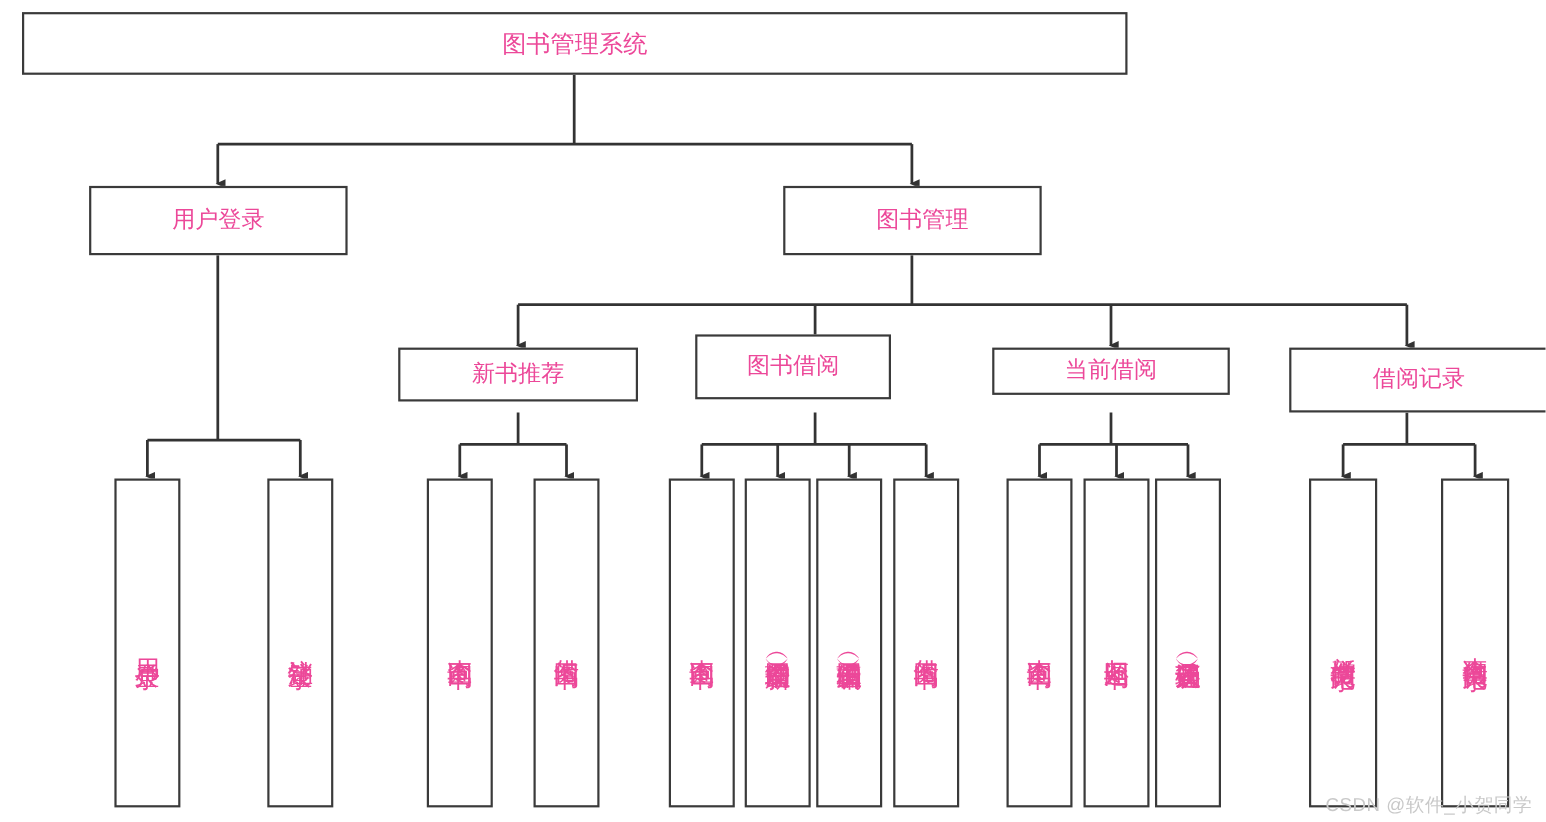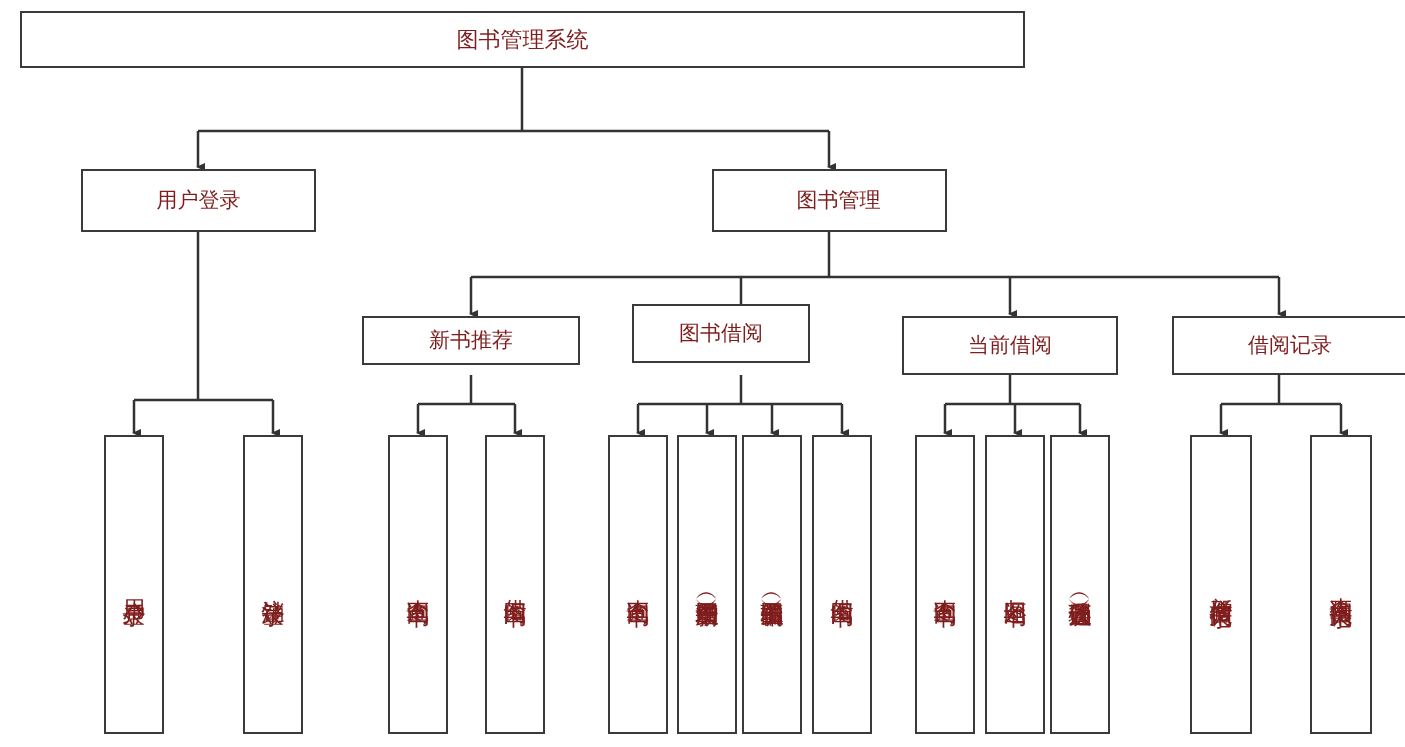--- a/index.html
+++ b/index.html
@@ -25,21 +25,21 @@
     position: absolute;
     box-sizing: border-box;
     background: #ffffff;
     border: 2px solid #3a3a3a;
     display: flex;
     align-items: center;
     justify-content: center;
     overflow: hidden;
   }
   .node-label {
-    color: #7f1d1d;
+    color: #ec4899;
     text-align: center;
     line-height: 1.18;
     white-space: nowrap;
   }
   
   .node-horizontal .node-label {
     font-size: 21px;
     writing-mode: horizontal-tb;
   }
   .node-root .node-label {
@@ -138,21 +138,21 @@
       </div>
       <div class="node-box node-horizontal" style="left: 712px; top: 169px; width: 235px; height: 63px; padding-left: 18px;">
         <span class="node-label">图书管理</span>
       </div>
       <div class="node-box node-horizontal" style="left: 362px; top: 316px; width: 218px; height: 49px;">
         <span class="node-label">新书推荐</span>
       </div>
       <div class="node-box node-horizontal" style="left: 632px; top: 304px; width: 178px; height: 59px;">
         <span class="node-label">图书借阅</span>
       </div>
-      <div class="node-box node-horizontal" style="left: 902px; top: 316px; width: 216px; height: 59px;">
+      <div class="node-box node-horizontal" style="left: 902px; top: 316px; width: 216px; height: 43px;">
         <span class="node-label">当前借阅</span>
       </div>
       <div class="node-box node-horizontal" style="left: 1172px; top: 316px; width: 236px; height: 59px;">
         <span class="node-label">借阅记录</span>
       </div>
       <div class="node-box node-vertical" style="left: 104px; top: 435px; width: 60px; height: 299px;">
         <span class="node-label">用户登录</span>
       </div>
       <div class="node-box node-vertical" style="left: 243px; top: 435px; width: 60px; height: 299px;">
         <span class="node-label">注销登录</span>
@@ -185,13 +185,14 @@
         <span class="node-label">确认归还（管理员）</span>
       </div>
       <div class="node-box node-vertical" style="left: 1190px; top: 435px; width: 62px; height: 299px;">
         <span class="node-label">新增借阅记录</span>
       </div>
       <div class="node-box node-vertical" style="left: 1310px; top: 435px; width: 62px; height: 299px;">
         <span class="node-label">查询借阅记录</span>
       </div>
     </div>
 
+  <div id="watermark">CSDN @软件_小贺同学</div>
 </div>
 
 </body></html>

